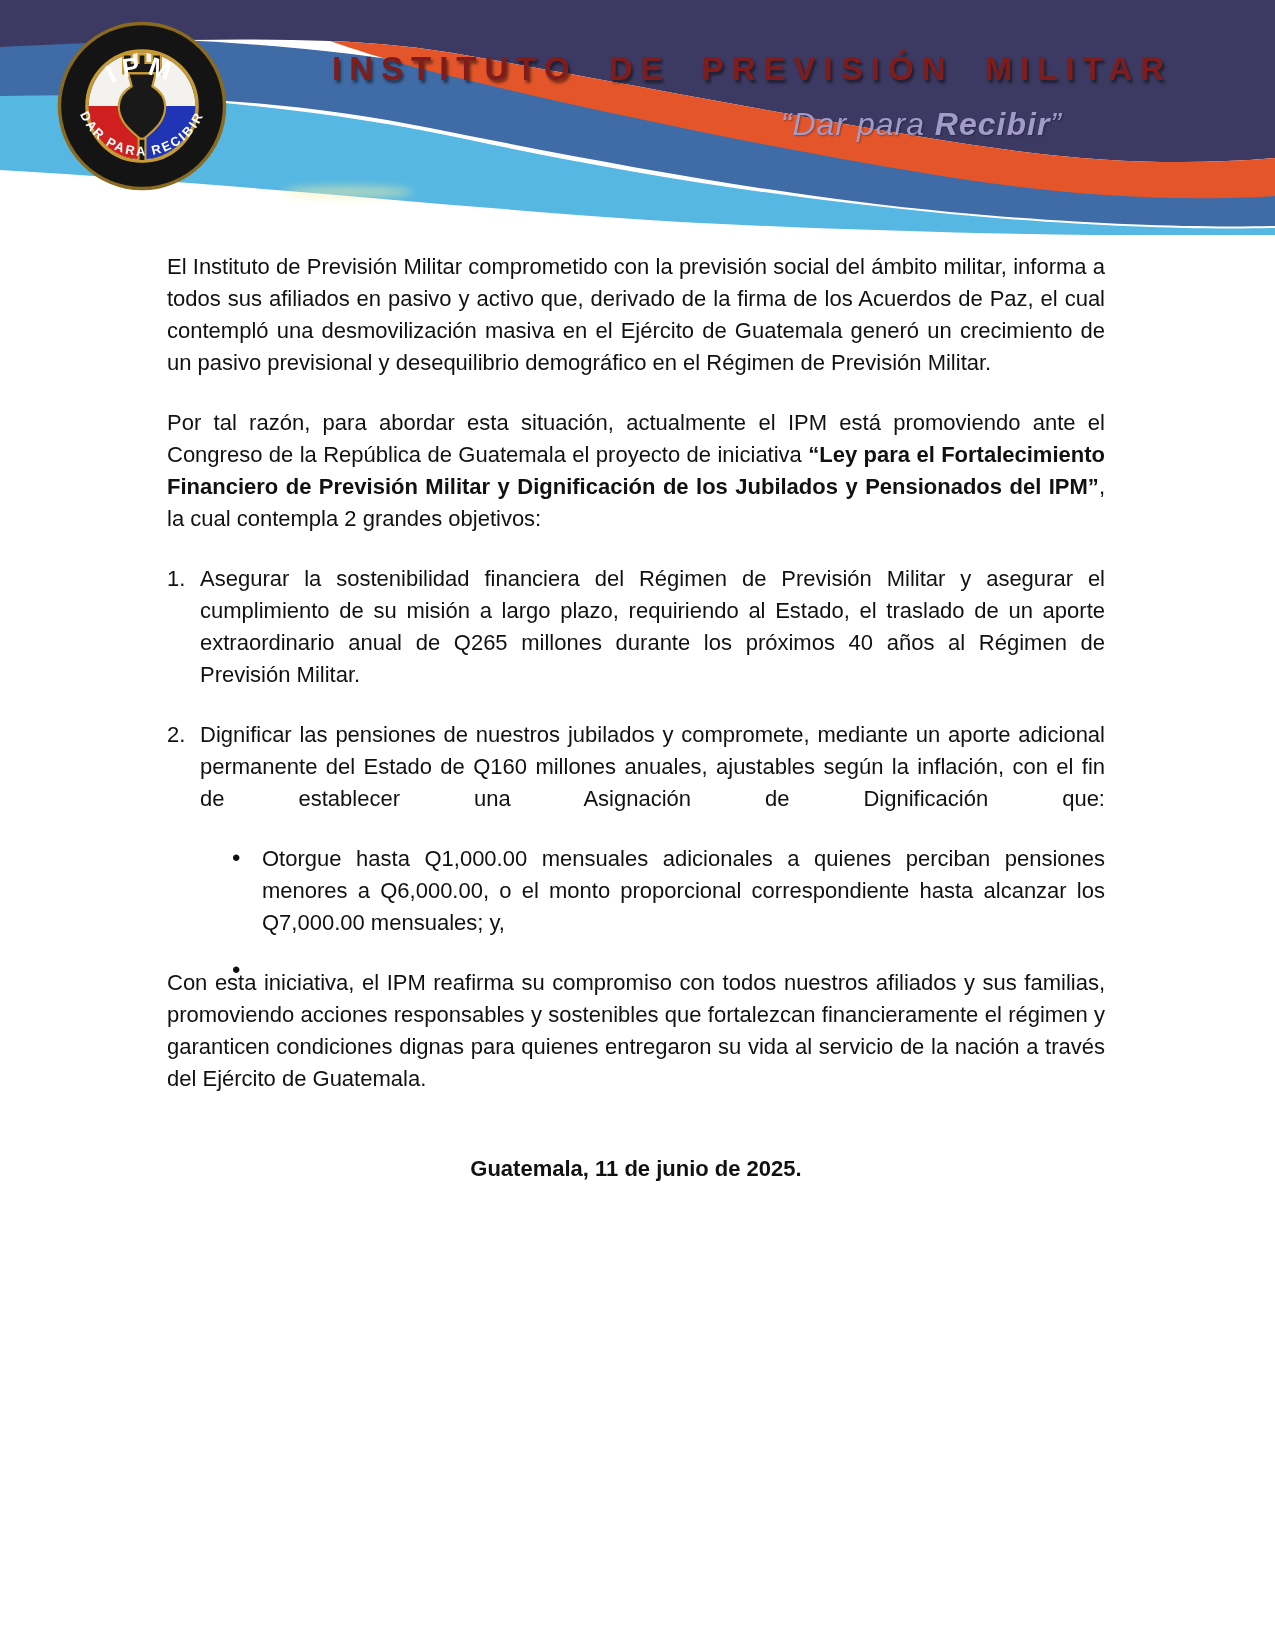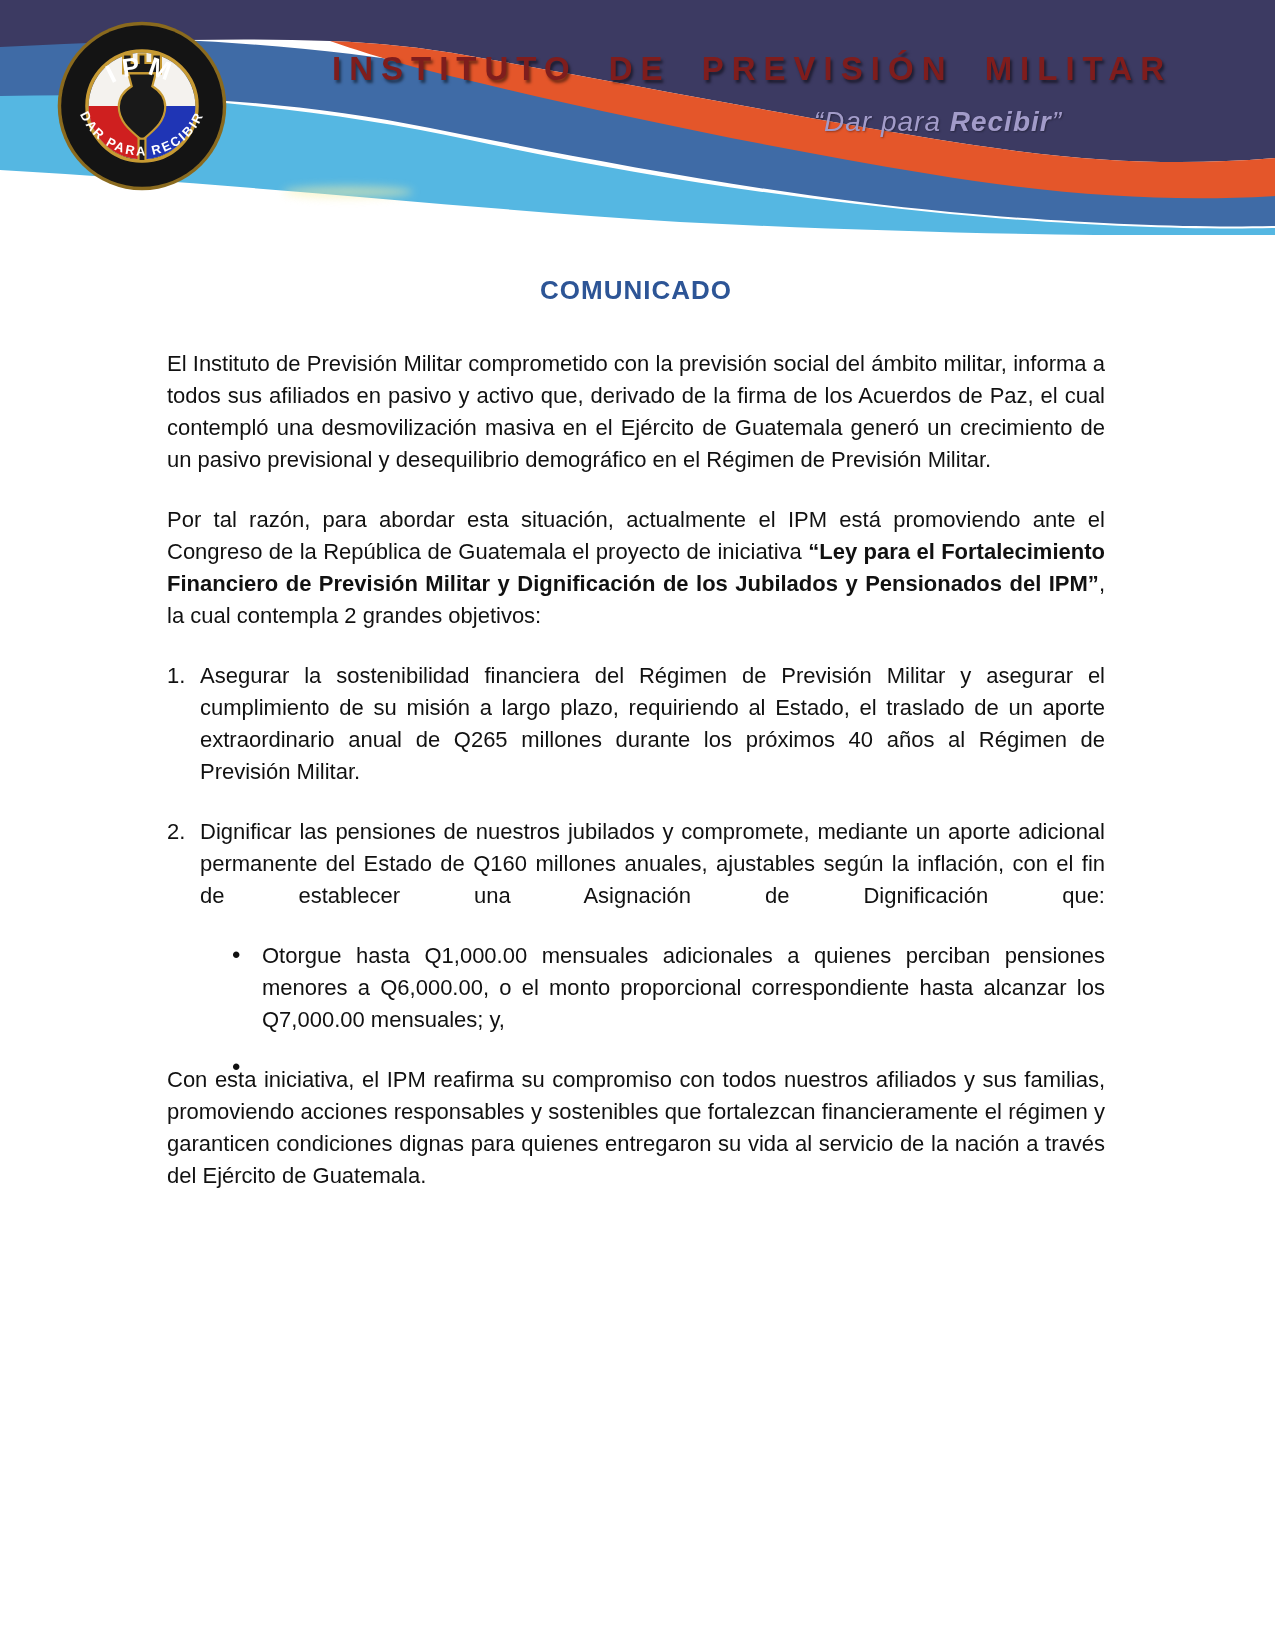--- a/index.html
+++ b/index.html
@@ -16,21 +16,21 @@
   .header{position:relative;width:1275px;height:235px;}
   .header svg.waves{position:absolute;top:0;left:0;display:block;}
   .inst-title{
     position:absolute;top:50px;right:103px;
     font-size:33px;font-weight:700;color:#7f1d1d;
     letter-spacing:8px;word-spacing:14px;white-space:nowrap;
     text-shadow:2px 3px 3px rgba(0,0,0,.5);
   }
   .slogan{
     position:absolute;top:106px;right:213px;
-    font-size:28px;font-style:italic;color:#a29bc9;
+    font-size:32px;font-style:italic;color:#a29bc9;
     letter-spacing:1px;white-space:nowrap;
     text-shadow:1px 1px 2px rgba(0,0,0,.35);
   }
   .slogan .bold{font-weight:700;}
   .logo{position:absolute;top:20px;left:56px;width:172px;height:172px;}
   .smudge{
     position:absolute;left:283px;top:186px;width:130px;height:12px;
     background:#f5efa8;border-radius:50%;filter:blur(4px);opacity:.55;
   }
   
@@ -104,21 +104,20 @@
 
     <div class="inst-title">INSTITUTO DE PREVISIÓN MILITAR</div>
 
     <div class="slogan"><span>“Dar para </span><span class="bold">Recibir</span><span>”</span></div>
 
     <div class="smudge"></div>
   </div>
 
   <div class="doc">
 
-    <div class="doc-title">COMUNICADO</div>
 
     <p>El Instituto de Previsión Militar comprometido con la previsión social del ámbito militar, informa a todos sus afiliados en pasivo y activo que, derivado de la firma de los Acuerdos de Paz, el cual contempló una desmovilización masiva en el Ejército de Guatemala generó un crecimiento de un pasivo previsional y desequilibrio demográfico en el Régimen de Previsión Militar.</p>
 
 
     <p><span>Por tal razón, para abordar esta situación, actualmente el IPM está promoviendo ante el Congreso de la República de Guatemala el proyecto de iniciativa </span><strong>“Ley para el Fortalecimiento Financiero de Previsión Militar y Dignificación de los Jubilados y Pensionados del IPM”</strong><span>, la cual contempla 2 grandes objetivos:</span></p>
 
     <div class="num-item">
       <span class="num">1.</span>
       <span>Asegurar la sostenibilidad financiera del Régimen de Previsión Militar y asegurar el cumplimiento de su misión a largo plazo, requiriendo al Estado, el traslado de un aporte extraordinario anual de Q265 millones durante los próximos 40 años al Régimen de Previsión Militar.</span>
     </div>
@@ -133,15 +132,16 @@
         <span class="dot">•</span>
         <span>Otorgue hasta Q1,000.00 mensuales adicionales a quienes perciban pensiones menores a Q6,000.00, o el monto proporcional correspondiente hasta alcanzar los Q7,000.00 mensuales; y,</span>
       </div>
       <div class="bullet">
         <span class="dot">•</span>
       </div>
     </div>
 
     <p>Con esta iniciativa, el IPM reafirma su compromiso con todos nuestros afiliados y sus familias, promoviendo acciones responsables y sostenibles que fortalezcan financieramente el régimen y garanticen condiciones dignas para quienes entregaron su vida al servicio de la nación a través del Ejército de Guatemala.</p>
 
+    <p class="dateline">Guatemala, 11 de junio de 2025.</p>
 
   </div>
 </div>
 
 </body></html>

